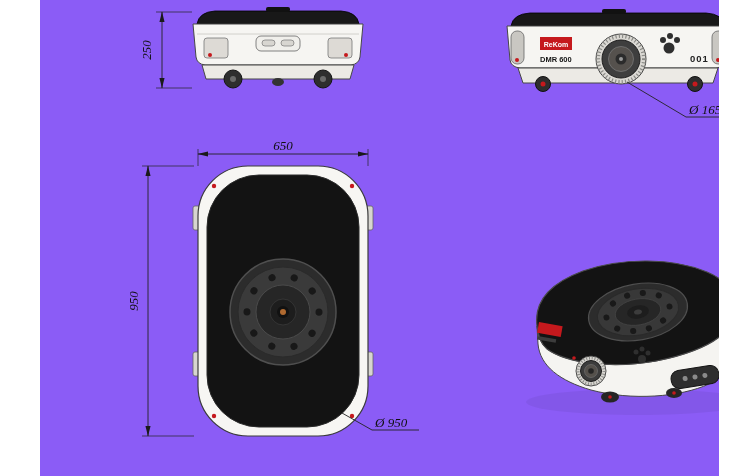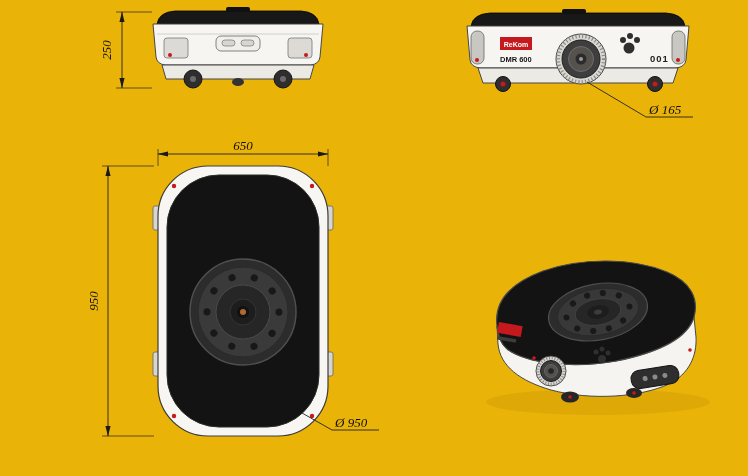--- a/index.html
+++ b/index.html
@@ -1,17 +1,17 @@
 <!DOCTYPE html>
 <html><head>
 <meta charset="utf-8">
 <style>
   html,body{margin:0;padding:0;background:#fff;}
-  .canvas{position:relative;width:748px;height:476px;background:#eab308;overflow:hidden;
-          font-family:"Liberation Sans",sans-serif;}
+  .canvas{position:relative;width:679px;height:476px;background:#8b5cf6;overflow:hidden;
+          font-family:"Liberation Sans",sans-serif;margin-left:40px;}
   svg{position:absolute;left:0;top:0;}
   .dimline{stroke:#222;stroke-width:0.9;fill:none;}
   .ext{stroke:#222;stroke-width:0.7;fill:none;}
   .leader{stroke:#222;stroke-width:0.9;fill:none;}
   .dim-text{font-family:"Liberation Serif",serif;font-style:italic;font-size:13px;fill:#101010;}
   .logo-text{font-family:"Liberation Sans",sans-serif;font-weight:bold;font-size:7px;fill:#ffffff;}
   .model-text{font-family:"Liberation Sans",sans-serif;font-weight:bold;font-size:7.5px;fill:#141414;}
   .badge-text{font-family:"Liberation Sans",sans-serif;font-weight:bold;font-size:9.5px;fill:#222;letter-spacing:1px;}
   .outline{stroke:#474747;stroke-width:1;}
 </style>

